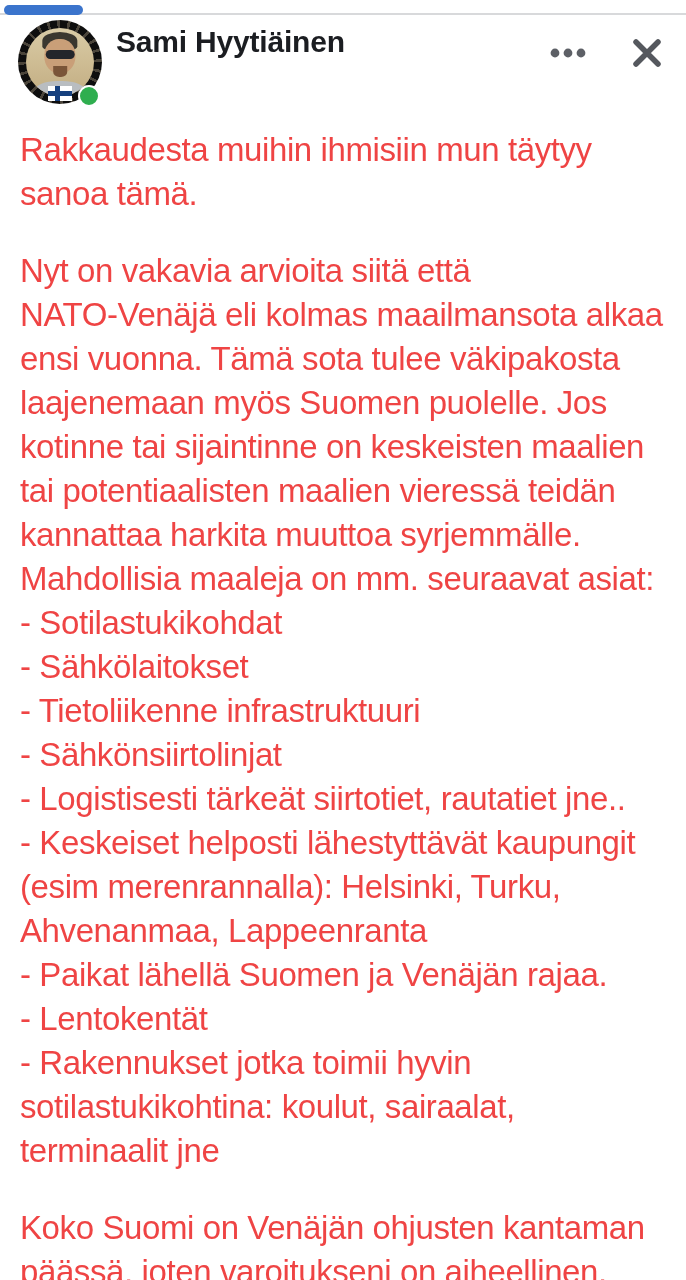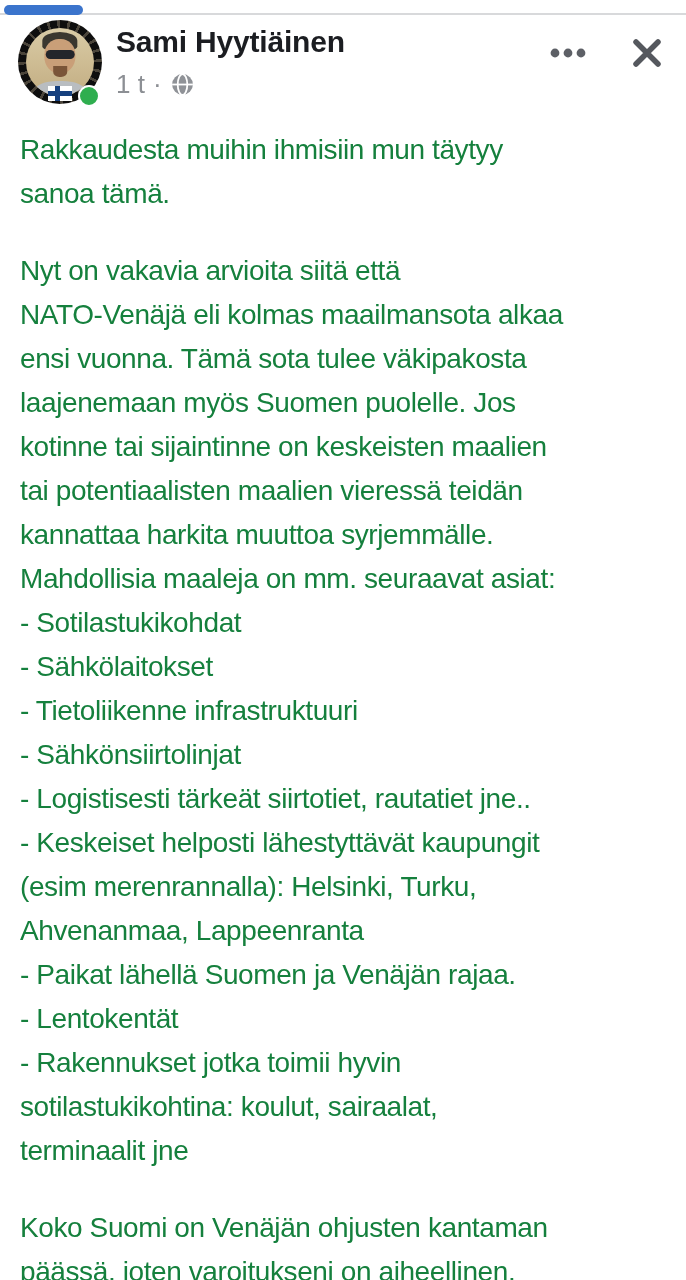--- a/index.html
+++ b/index.html
@@ -68,22 +68,22 @@
   }
   .header-actions {
     margin-left: auto; display: flex; align-items: center; gap: 34px;
     margin-top: 10px; padding-right: 4px;
   }
   .icon-btn { background: none; border: none; cursor: pointer; display: flex; align-items: center; justify-content: center; padding: 4px; }
 
   
   .post-body { position: absolute; top: 128px; left: 0; right: 0; padding: 0 20px 0 20px; }
   .paragraph {
-    font-size: 28px; line-height: 44px; letter-spacing: -0.4px;
-    color: #15803d; white-space: pre-line; margin-bottom: 33px;
+    font-size: 33px; line-height: 44px; letter-spacing: -0.4px;
+    color: #ef4444; white-space: pre-line; margin-bottom: 33px;
   }
   .paragraph:last-child { margin-bottom: 0; }
 </style>
 </head>
 <body>
 
 <div class="progress-track"></div>
 <div class="progress-fill"></div>
 
 <div class="header">
@@ -96,31 +96,20 @@
         <div class="face-beard"></div>
         <div class="face-shirt"></div>
       </div>
       <div class="avatar-flag"></div>
     </div>
     <div class="presence-dot"></div>
   </div>
 
   <div class="header-text">
     <div class="name">Sami Hyytiäinen</div>
-    <div class="meta">
-      <span>1 t</span>
-      <span>·</span>
-      <span style="display:flex;align-items:center;">
-        <svg width="25" height="25" viewBox="0 0 24 24">
-          <circle cx="12" cy="12" r="10" fill="#8f9297"></circle>
-          <ellipse cx="12" cy="12" rx="4.6" ry="10" fill="none" stroke="#ffffff" stroke-width="1.7"></ellipse>
-          <line x1="2" y1="12" x2="22" y2="12" stroke="#ffffff" stroke-width="1.7"></line>
-        </svg>
-      </span>
-    </div>
   </div>
 
   <div class="header-actions">
     <button class="icon-btn">
       <span style="display:flex;">
         <svg width="36" height="10" viewBox="0 0 36 10">
           <circle cx="5" cy="5" r="4.4" fill="#5d6066"></circle>
           <circle cx="18" cy="5" r="4.4" fill="#5d6066"></circle>
           <circle cx="31" cy="5" r="4.4" fill="#5d6066"></circle>
         </svg>

